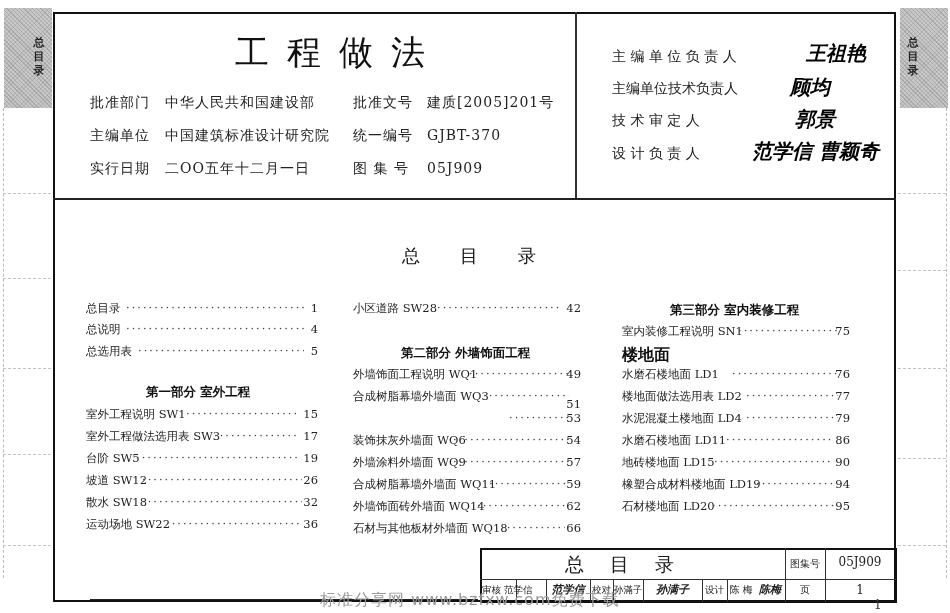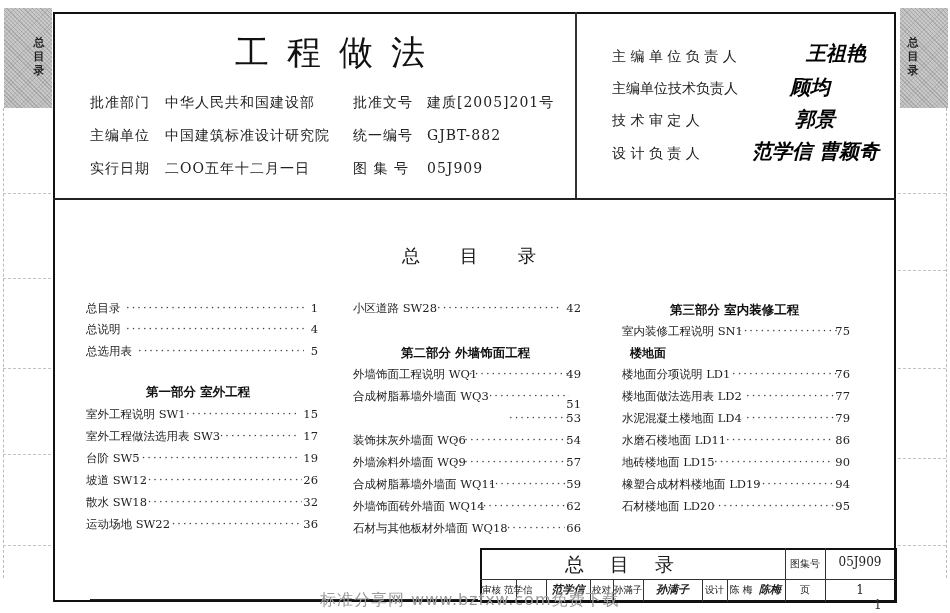--- a/index.html
+++ b/index.html
@@ -84,21 +84,21 @@
 <div class="meta-row" style="left:90px;top:94px;">批准部门</div>
 <div class="meta-row" style="left:165px;top:94px;">中华人民共和国建设部</div>
 <div class="meta-row" style="left:90px;top:127px;">主编单位</div>
 <div class="meta-row" style="left:165px;top:127px;">中国建筑标准设计研究院</div>
 <div class="meta-row" style="left:90px;top:160px;">实行日期</div>
 <div class="meta-row" style="left:165px;top:160px;">二OO五年十二月一日</div>
 
 <div class="meta-row" style="left:353px;top:94px;">批准文号</div>
 <div class="meta-row" style="left:427px;top:94px;">建质[2005]201号</div>
 <div class="meta-row" style="left:353px;top:127px;">统一编号</div>
-<div class="meta-row" style="left:427px;top:127px;">GJBT-882</div>
+<div class="meta-row" style="left:427px;top:127px;">GJBT-370</div>
 <div class="meta-row" style="left:353px;top:160px;">图 集 号</div>
 <div class="meta-row" style="left:427px;top:160px;">05J909</div>
 
 <div class="sig-label" style="top:48px;">主 编 单 位 负 责 人</div>
 <div class="sig" style="left:790px;top:40px;margin-left:16px;">王祖艳</div>
 <div class="sig-label" style="top:80px;">主编单位技术负责人</div>
 <div class="sig" style="left:790px;top:74px;">顾均</div>
 <div class="sig-label" style="top:112px;">技  术  审  定  人</div>
 <div class="sig" style="left:795px;top:106px;">郭景</div>
 <div class="sig-label" style="top:145px;">设  计  负  责  人</div>
@@ -203,23 +203,23 @@
   </div>
 </div>
 
 <div class="toc-col" style="left:622px;top:0;width:228px;">
   <div class="part-heading" style="left:48px;top:302px;">第三部分    室内装修工程</div>
   <div class="toc-row" style="top:323px;width:228px;">
     <span class="toc-label">室内装修工程说明 SN1</span>
     <span class="toc-dots" style="left:116px;width:100px;">··································</span>
     <span class="toc-page" style="right:0;">75</span>
   </div>
-  <div class="part-heading" style="left:8px;top:345px;font-size:12px;">楼地面</div>
+  <div class="part-heading" style="left:0;top:345px;font-size:16px;">楼地面</div>
   <div class="toc-row" style="top:366px;width:228px;">
-    <span class="toc-label">楼地面分项说明 LD1</span>
+    <span class="toc-label">水磨石楼地面 LD1</span>
     <span class="toc-dots" style="left:110px;width:106px;">····································</span>
     <span class="toc-page" style="right:0;">76</span>
   </div>
   <div class="toc-row" style="top:388px;width:228px;">
     <span class="toc-label">楼地面做法选用表 LD2</span>
     <span class="toc-dots" style="left:124px;width:92px;">································</span>
     <span class="toc-page" style="right:0;">77</span>
   </div>
   <div class="toc-row" style="top:410px;width:228px;">
     <span class="toc-label">水泥混凝土楼地面 LD4</span>

